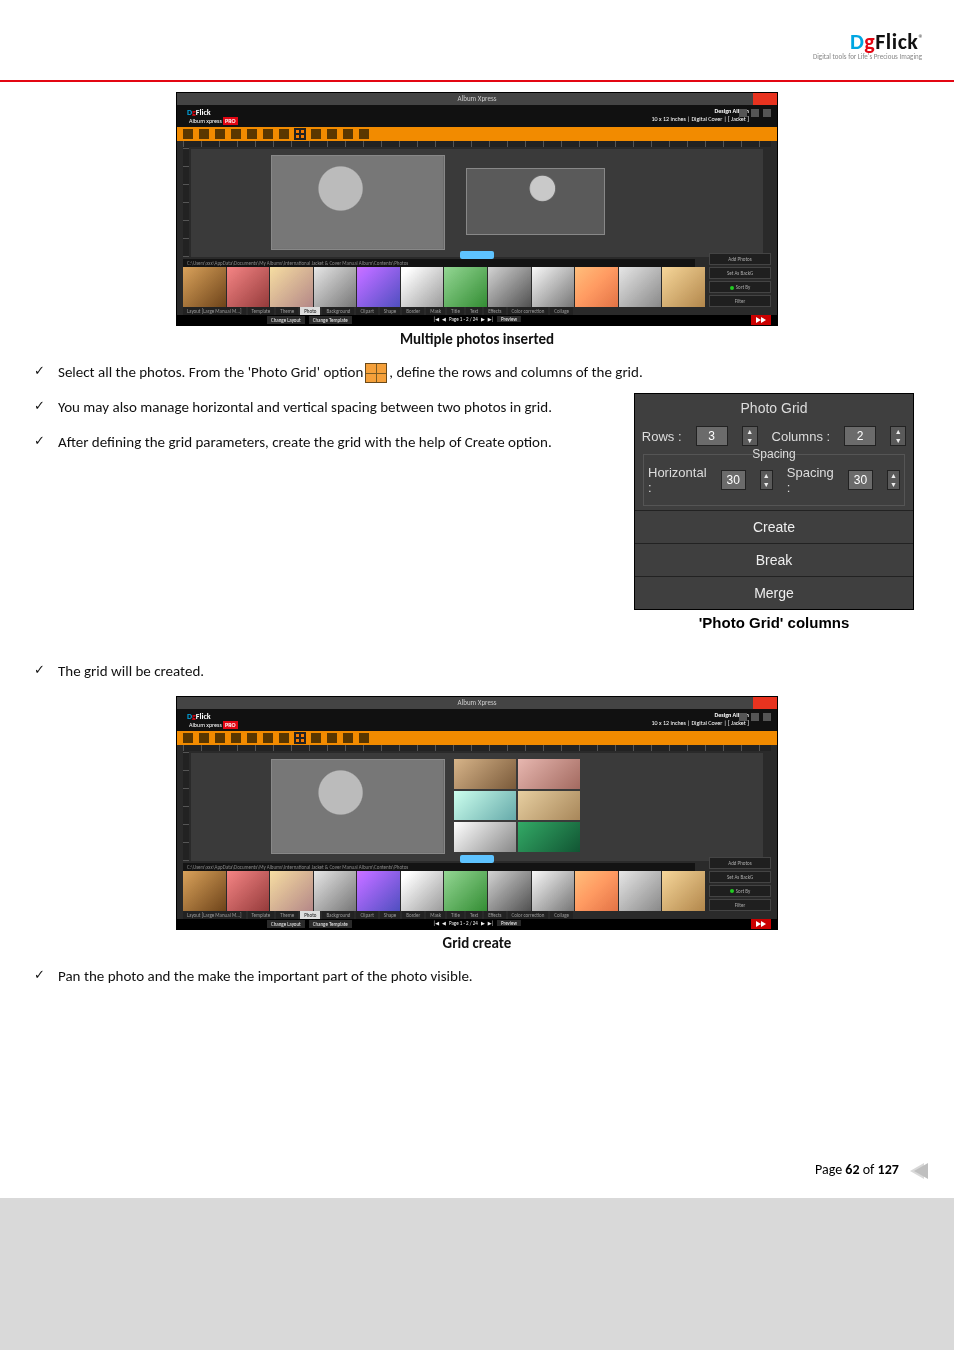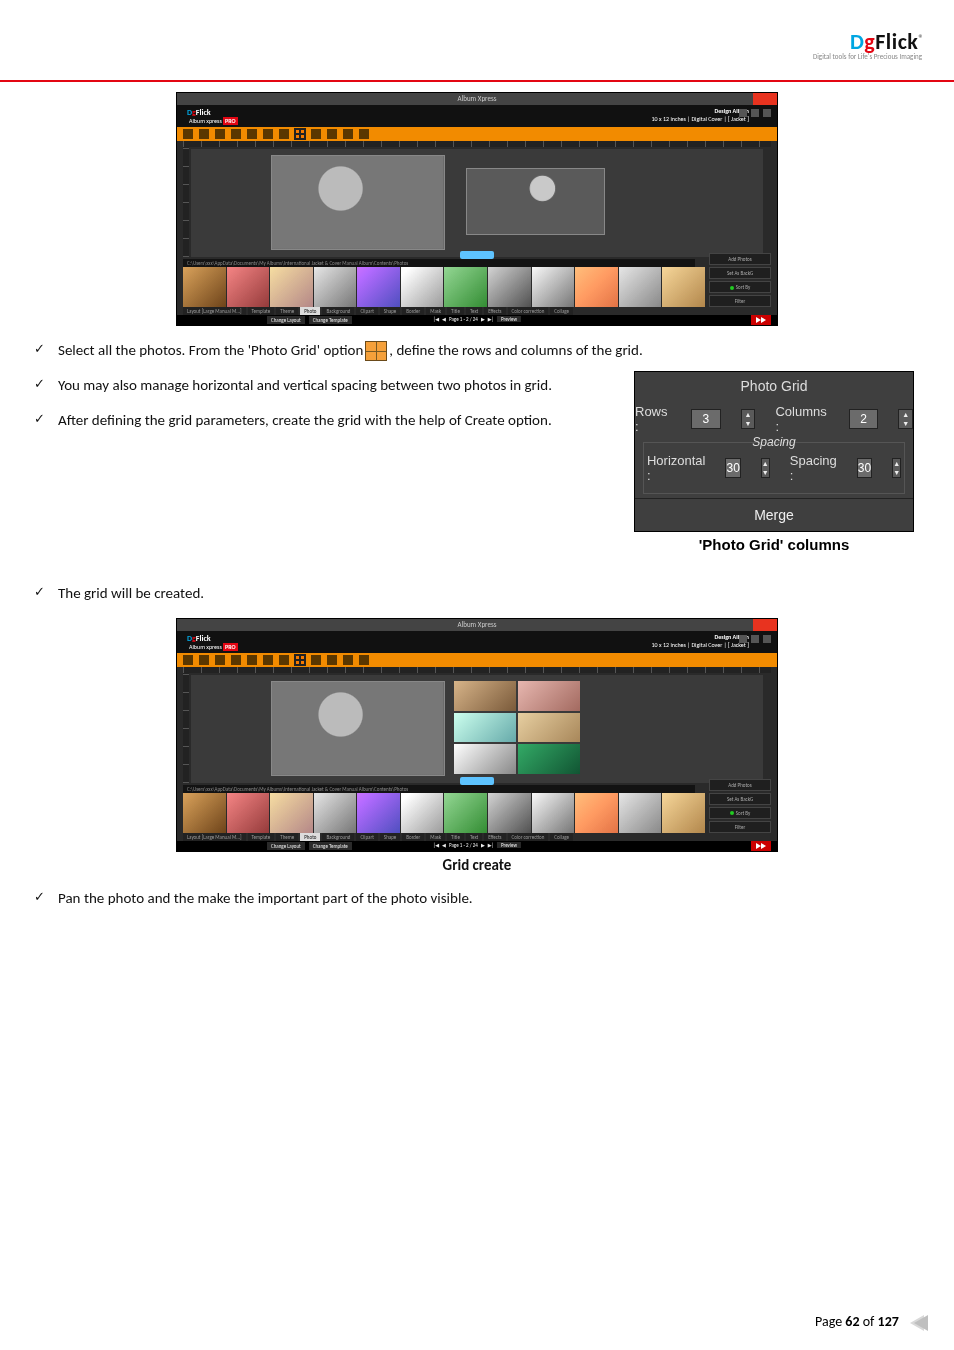--- a/index.html
+++ b/index.html
@@ -4,21 +4,21 @@
 <style>
   html, body {
     margin: 0;
     padding: 0;
     background: #d9d9d9;
     font-family: Calibri, Arial, sans-serif;
     font-size: 15px;
   }
   .page {
     width: 954px;
-    height: 1350px;
+    height: 1198px;
     background: #fff;
     position: relative;
     box-sizing: border-box;
     
   }
   
   .hdr-logo {
     position: absolute;
     top: 28px;
     right: 30px;
@@ -110,26 +110,26 @@
     border:1px solid #6a4a1a;
     margin:0 2px;
   }
   
   .pg-panel {
     width:280px; float:right; margin: -4px 8px 0 20px;
     font-family: Arial, sans-serif;
   }
   .pg-box { background:#3f3f3f; color:#ddd; border:1px solid #000; }
   .pg-title { text-align:center; padding:6px 0; font-size:14px;}
-  .pg-row { display:flex; align-items:center; justify-content:center; gap:20px; padding:4px 0; font-size:13px;}
+  .pg-row { display:flex; align-items:center; justify-content:center; gap:14px; padding:4px 0; font-size:13px;}
   .pg-row .input { width:30px; height:18px; background:#6b6b6b; border:1px solid #222; color:#fff; text-align:center; font-size:12px; line-height:18px; display:inline-block;}
   .pg-row .stepper { width:14px; height:18px; background:#5a5a5a; border:1px solid #222; display:inline-flex; flex-direction:column;}
   .pg-row .stepper span{flex:1; display:flex; align-items:center; justify-content:center; font-size:7px; color:#eee;}
   .pg-fieldset { border:1px solid #555; margin:4px 8px; padding:2px 4px 6px;}
-  .pg-fieldset .legend{ font-size:12px; color:#ddd; text-align:center; margin-top:-10px;font-style:italic;}
+  .pg-fieldset .legend{ font-size:12px; color:#ddd; text-align:center; margin-top:-10px;}
   .pg-btn { text-align:center; padding:8px 0; border-top:1px solid #222; font-size:14px; color:#eee;}
   .pg-caption { text-align:center; font-weight:700; margin-top:4px; font-size:15px;}
   .clearfix::after{content:""; display:block; clear:both;}
 
   .two-col-text { width: 520px; }
 
   
   .footer {
     position:absolute; bottom:19px; right:30px; font-size:14px;
   }
@@ -255,20 +255,21 @@
           <span class="pvw">Preview</span>
         </div>
         <div class="next">
           <svg viewBox="0 0 10 6">
               <polygon points="0,0 0,6 5,3" fill="#fff"></polygon>
               <polygon points="5,0 5,6 10,3" fill="#fff"></polygon>
             </svg>
         </div>
       </div>
     </div>
+    <div class="caption">Multiple photos inserted</div>
 
     <ul class="checklist">
       <li>
         <span>Select all the photos. From the 'Photo Grid' option</span><span class="inline-grid-icon"></span><span>, define the rows and columns of the grid.</span>
       </li>
     </ul>
 
     <div class="clearfix">
       <div class="pg-panel">
         <div class="pg-box">
@@ -297,20 +298,22 @@
                   <span>▼</span>
                 </span>
               <span>Spacing :</span>
               <span class="input">30</span>
               <span class="stepper">
                   <span>▲</span>
                   <span>▼</span>
                 </span>
             </div>
           </div>
+          <div class="pg-btn">Create</div>
+          <div class="pg-btn">Break</div>
           <div class="pg-btn">Merge</div>
         </div>
         <div class="pg-caption">'Photo Grid' columns</div>
       </div>
 
       <div class="two-col-text">
         <ul class="checklist" style="margin-top:4px;">
           <li>You may also manage horizontal and vertical spacing between two photos in grid.</li>
           <li>After defining the grid parameters, create the grid with the help of Create option.</li>
         </ul>

